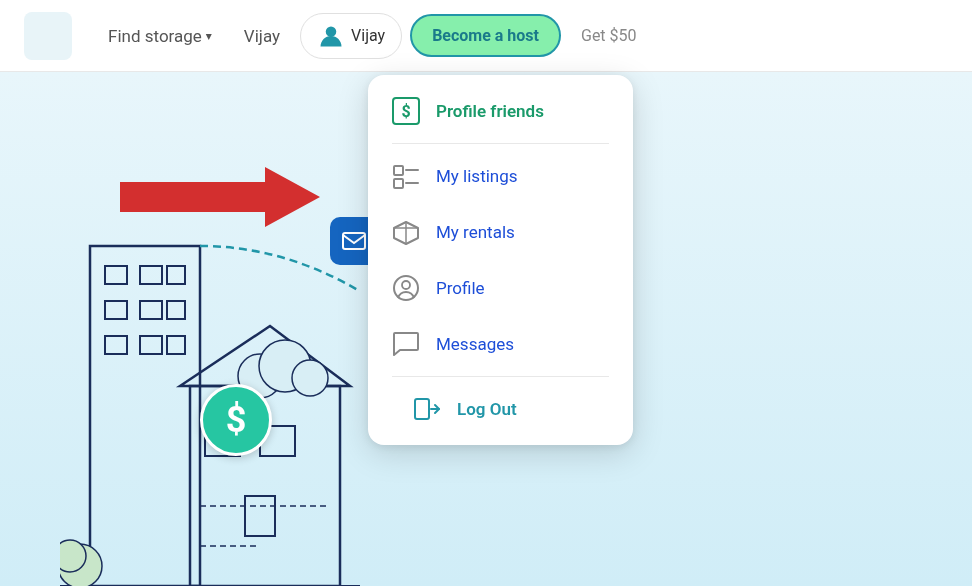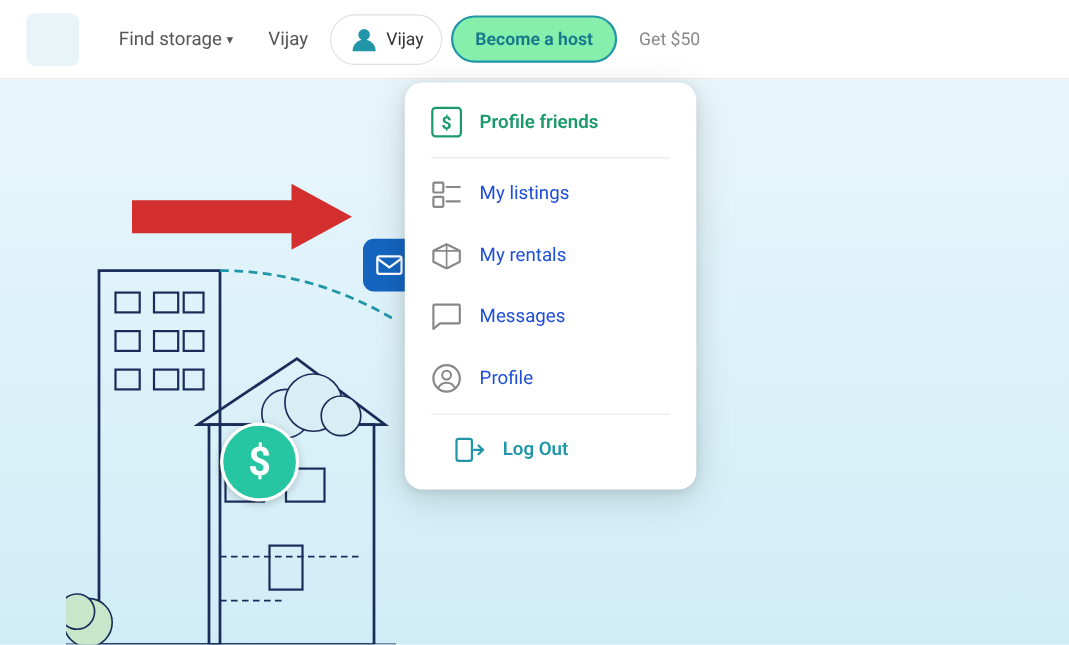--- a/index.html
+++ b/index.html
@@ -334,37 +334,37 @@
         <polygon points="14,3 26,9 26,19 14,25 2,19 2,9" fill="none" stroke="#888" stroke-width="2" stroke-linejoin="round"></polygon>
         <line x1="14" y1="3" x2="14" y2="25" stroke="#888" stroke-width="1.5"></line>
         <line x1="2" y1="9" x2="26" y2="9" stroke="#888" stroke-width="1.5"></line>
       </svg>
     </div>
     <span>My rentals</span>
   </div>
 
   <div class="menu-item">
     <div class="menu-icon">
-      <svg width="28" height="26" viewBox="0 0 28 26" fill="none">
-        <path d="M2 3 Q2 2 3 2 L25 2 Q26 2 26 3 L26 18 Q26 19 25 19 L8 19 L2 24 L2 3 Z" fill="none" stroke="#888" stroke-width="2" stroke-linejoin="round"></path>
-      </svg>
-    </div>
-    <span>Messages</span>
-  </div>
-
-  <div class="menu-item">
-    <div class="menu-icon">
       <svg width="28" height="28" viewBox="0 0 28 28" fill="none">
         <circle cx="14" cy="14" r="12" stroke="#888" stroke-width="2"></circle>
         <circle cx="14" cy="11" r="4" stroke="#888" stroke-width="1.8"></circle>
         <path d="M6 24 Q8 18 14 18 Q20 18 22 24" stroke="#888" stroke-width="1.8" fill="none"></path>
       </svg>
     </div>
     <span>Profile</span>
   </div>
+
+  <div class="menu-item">
+    <div class="menu-icon">
+      <svg width="28" height="26" viewBox="0 0 28 26" fill="none">
+        <path d="M2 3 Q2 2 3 2 L25 2 Q26 2 26 3 L26 18 Q26 19 25 19 L8 19 L2 24 L2 3 Z" fill="none" stroke="#888" stroke-width="2" stroke-linejoin="round"></path>
+      </svg>
+    </div>
+    <span>Messages</span>
+  </div>
   <div class="menu-divider"></div>
 
   <div class="menu-item logout">
     <div class="menu-icon">
       <svg width="28" height="26" viewBox="0 0 28 26" fill="none">
         <rect x="2" y="3" width="14" height="20" rx="2" stroke="#2196a8" stroke-width="2"></rect>
         <line x1="18" y1="13" x2="26" y2="13" stroke="#2196a8" stroke-width="2" stroke-linecap="round"></line>
         <polyline points="22,9 26,13 22,17" stroke="#2196a8" stroke-width="2" stroke-linecap="round" stroke-linejoin="round"></polyline>
       </svg>
     </div>

